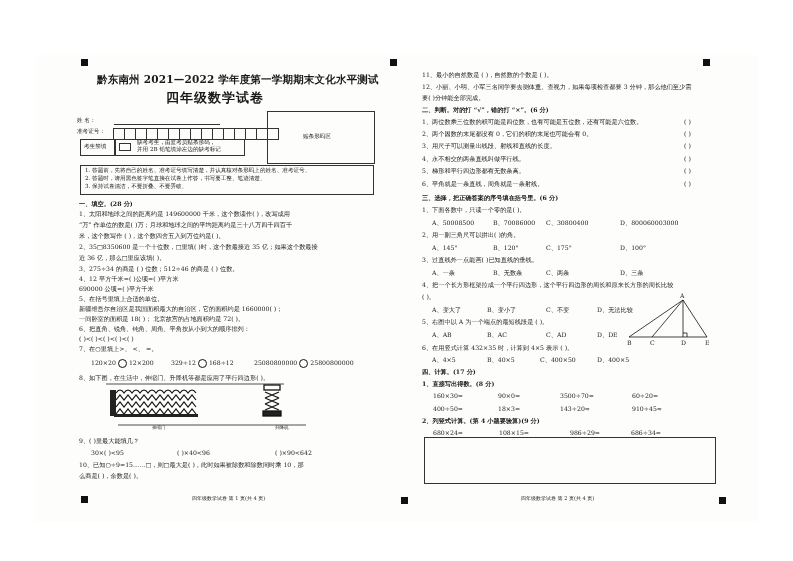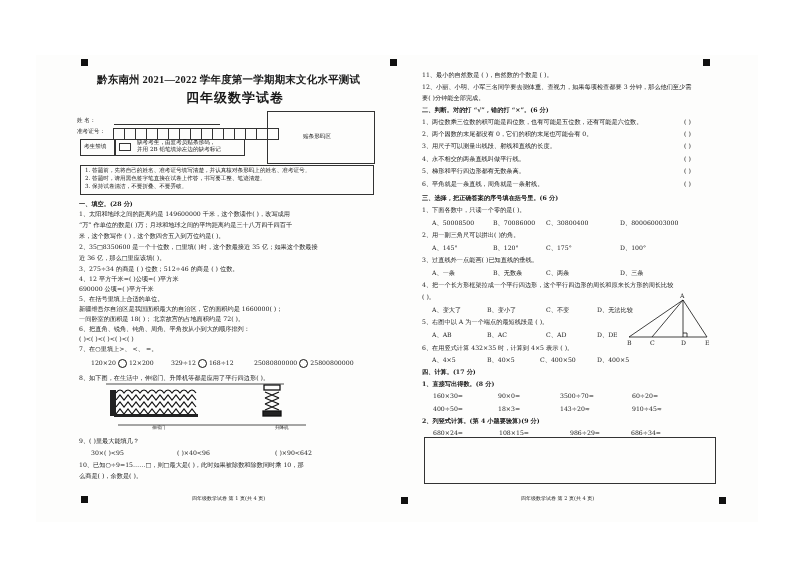--- a/index.html
+++ b/index.html
@@ -4,41 +4,41 @@
 <style>
   html, body { margin:0; padding:0; }
   body { width:793px; height:561px; background:#ffffff; position:relative; overflow:hidden;
          font-family:"DejaVu Serif", "Liberation Serif", serif; color:#1a1a1a; }
   .sheet { position:absolute; left:36px; top:55px; width:722px; height:467px; background:#fdfdfc; }
   .mark { position:absolute; width:7px; height:7px; background:#111; }
   .abs { position:absolute; white-space:nowrap; }
   .t5 { font-size:5.6px; line-height:7px; }
   .t6 { font-size:6.2px; line-height:8px; }
   .bold { font-weight:bold; }
-  .title1 { font-size:10.5px; font-weight:bold; letter-spacing:0.2px;font-family:Liberation Serif, serif; }
+  .title1 { font-size:10.5px; font-weight:bold; letter-spacing:0.2px; }
   .title2 { font-size:13px; font-weight:bold; letter-spacing:1px; font-family:"DejaVu Sans","Liberation Sans",sans-serif; }
   .boxline { border:1px solid #333; position:absolute; }
   .cell { display:inline-block; width:10px; height:10px; border:1px solid #333; margin-right:-1px; }
   .circle { display:inline-block; width:7px; height:7px; border:1.2px solid #111; border-radius:50%; vertical-align:middle; margin:0 2px; }
   .footer { font-size:5px; }
 </style>
 </head>
 <body>
 
 <div class="sheet"></div>
 
 <div class="mark" style="left:81px;top:59px;"></div>
 <div class="mark" style="left:390px;top:59px;"></div>
 <div class="mark" style="left:703px;top:59px;"></div>
 <div class="mark" style="left:81px;top:496px;"></div>
 <div class="mark" style="left:401px;top:497px;"></div>
 <div class="mark" style="left:719px;top:497px;"></div>
 
 <div class="abs title1" style="left:97px;top:73px;">黔东南州 2021—2022 学年度第一学期期末文化水平测试</div>
-<div class="abs title2" style="left:186px;top:89px;">四年级数学试卷</div>
+<div class="abs title2" style="left:166px;top:89px;">四年级数学试卷</div>
 
 <div class="abs t5" style="left:77px;top:117px;">姓    名：</div>
 <div class="abs" style="left:114px;top:124px;width:106px;border-bottom:1px solid #333;"></div>
 
 <div class="abs t5" style="left:77px;top:128px;">准考证号：</div>
 <div class="abs" style="left:113px;top:125px;">
   <span class="cell"></span><span class="cell"></span><span class="cell"></span><span class="cell"></span><span class="cell"></span><span class="cell"></span><span class="cell"></span><span class="cell"></span><span class="cell"></span><span class="cell"></span><span class="cell"></span><span class="cell"></span><span class="cell"></span><span class="cell"></span><span class="cell"></span>
 </div>
 
 <div class="boxline" style="left:80px;top:139px;width:34px;height:15px;"></div>

